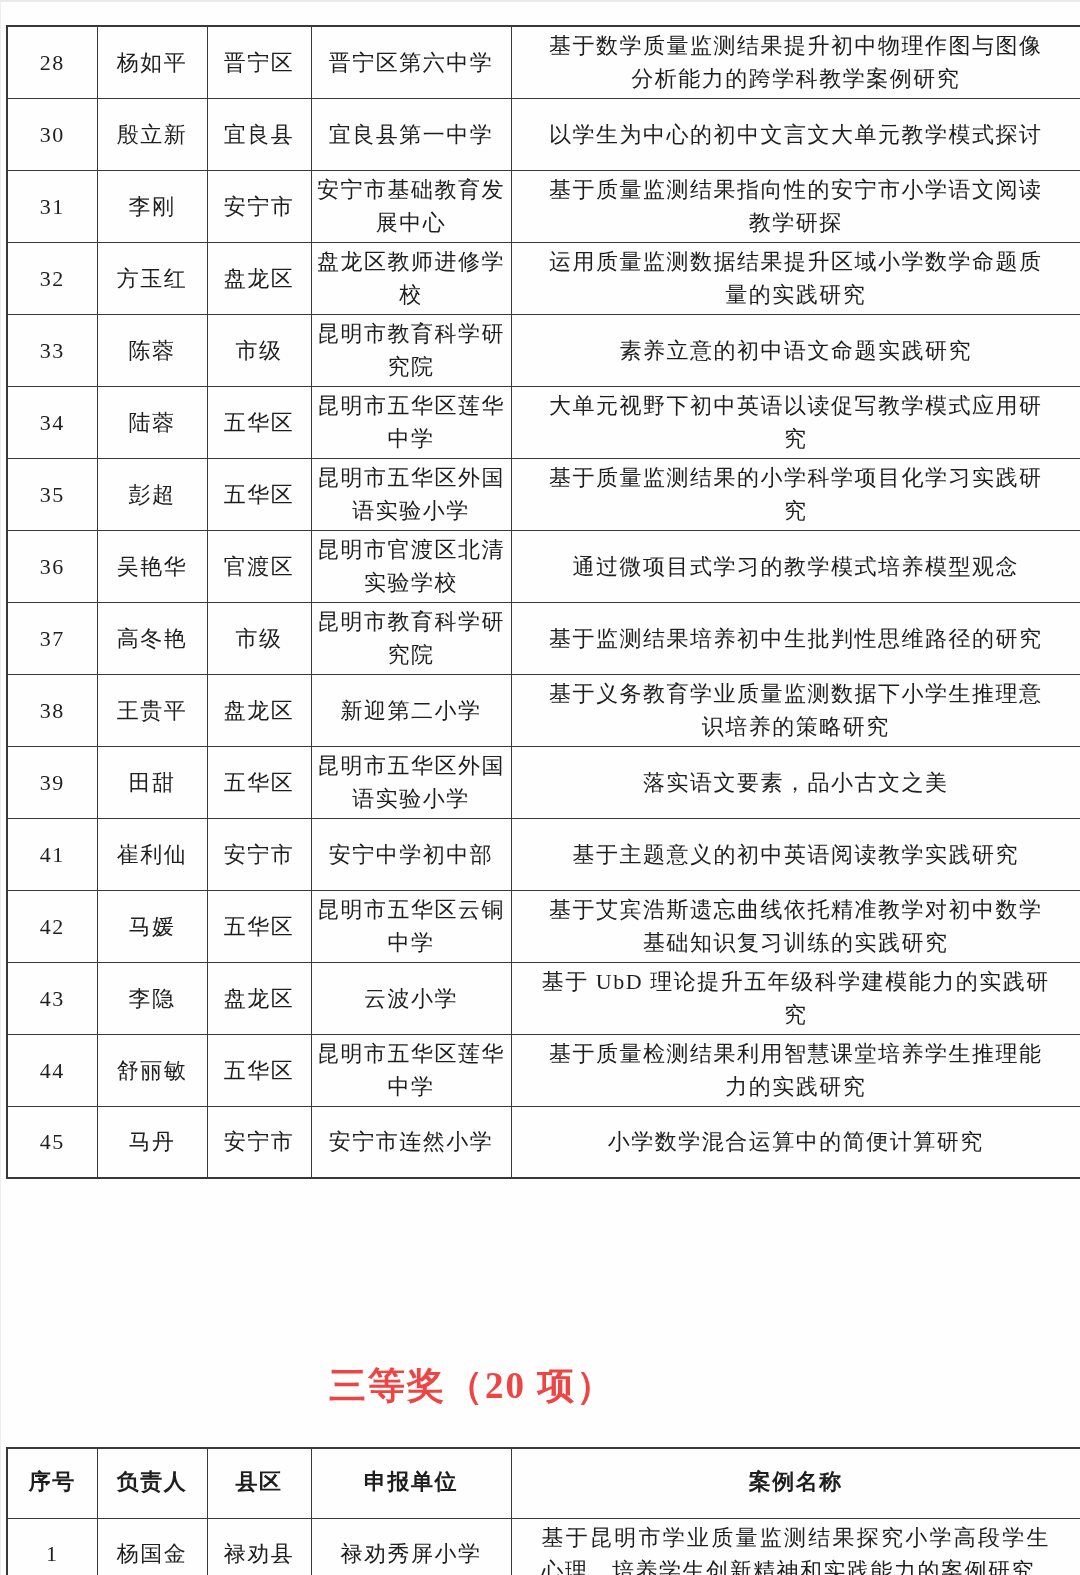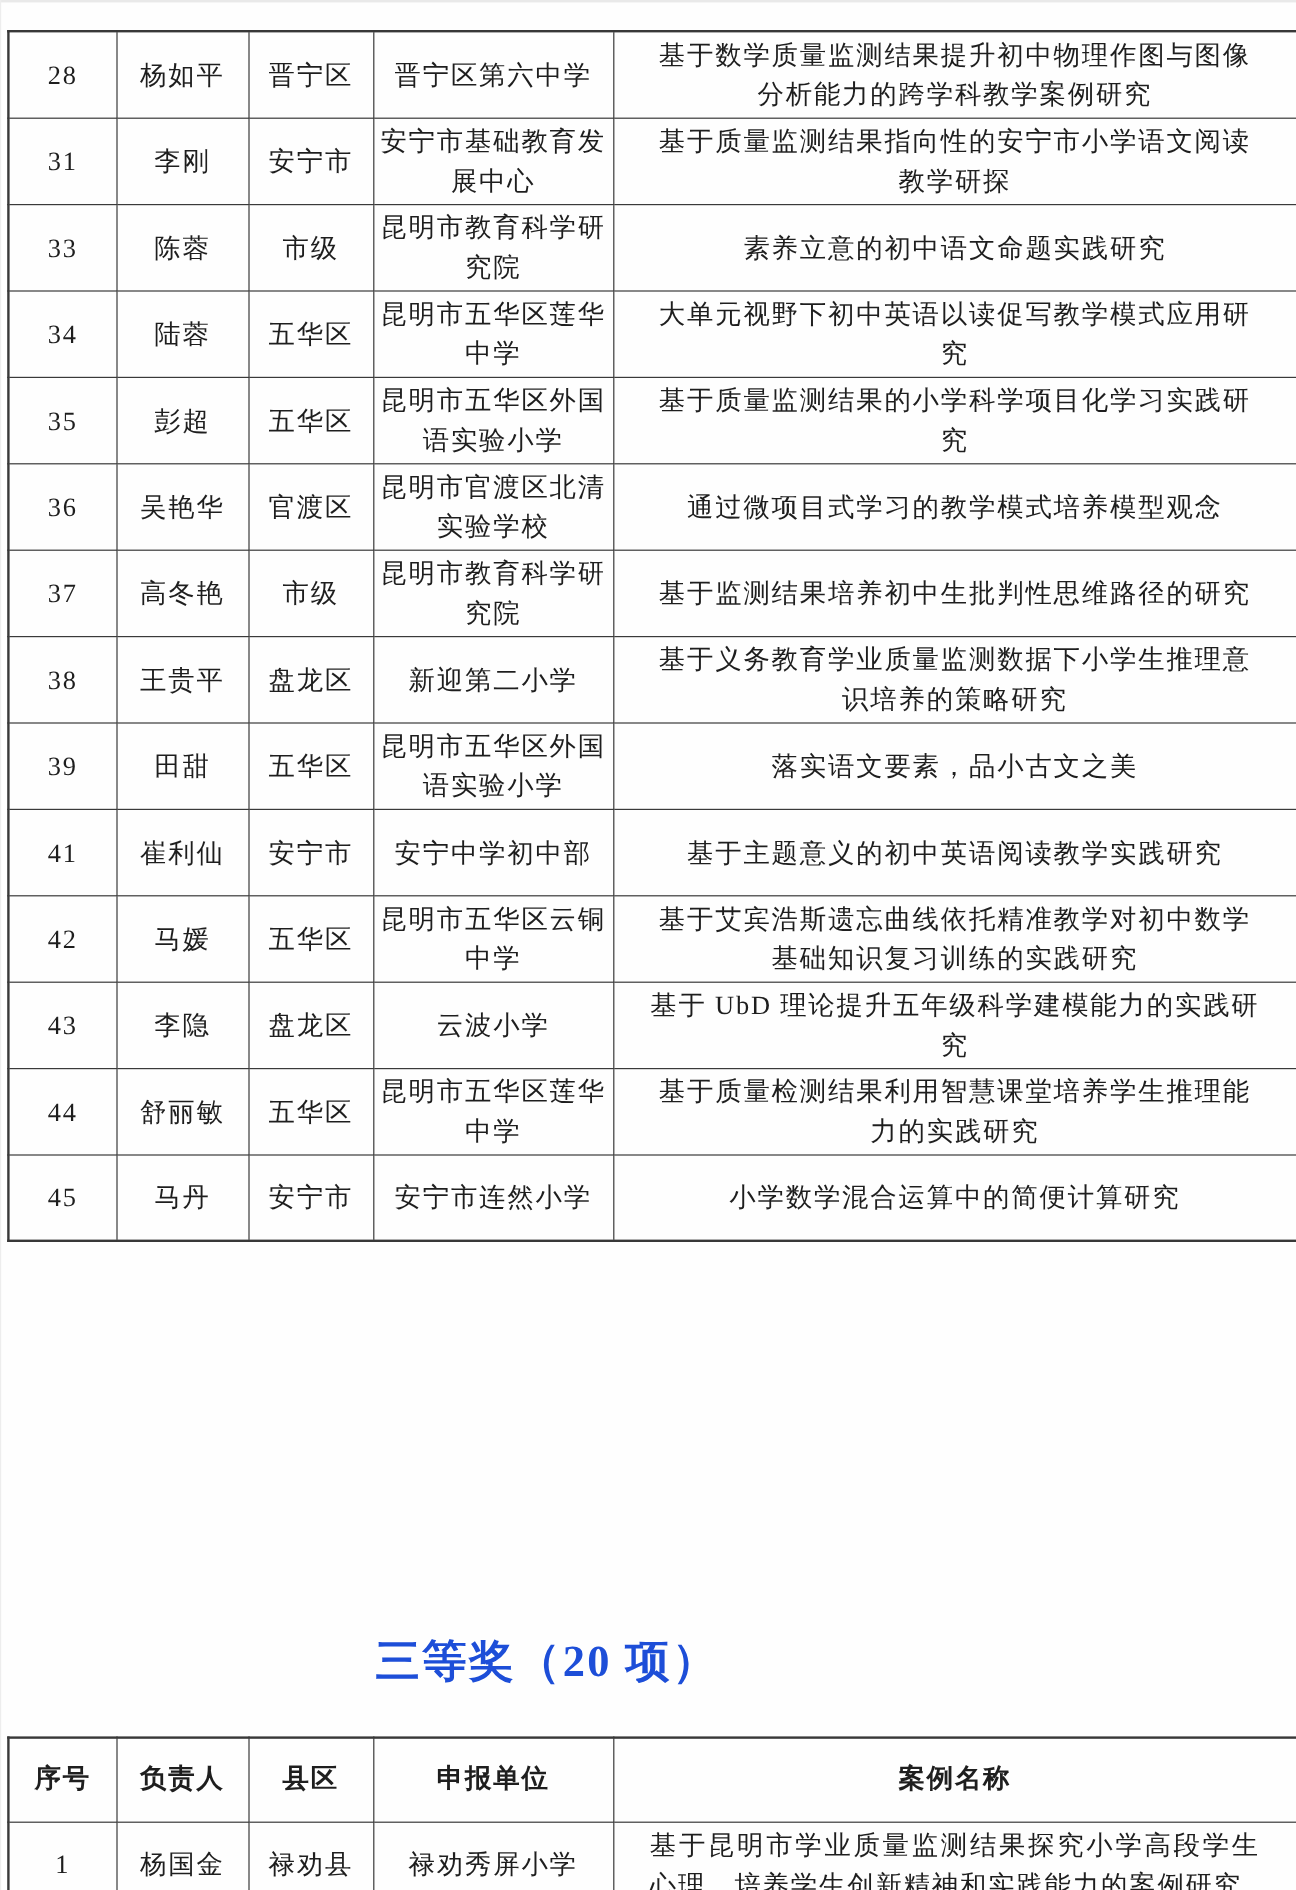--- a/index.html
+++ b/index.html
@@ -28,23 +28,23 @@
     padding:2px 4px;
     font-weight:normal;
     color:#1e1e1e;
   }
   table.award td.case, table.award th.case { padding:2px 30px; }
   table.award tr { height:72px; }
   #table-third-prize tr.header-row { height:70px; }
   #table-third-prize th { font-weight:bold;font-family:Liberation Mono, monospace; }
   #table-third-prize td.case { text-align:justify; text-align-last:left; }
   .section-heading {
-    position:absolute; top:1363px; left:0; width:912px;
+    position:absolute; top:1363px; left:16px; width:912px;
     text-align:center; font-size:37px; line-height:46px;
-    font-weight:bold; letter-spacing:2px; color:#1d4ed8;
+    font-weight:bold; letter-spacing:2px; color:#ef4444;
   }
   
   .scan-edge-top { position:absolute; top:0; left:0; width:1080px; height:2px; background:#e9e9e9; }
   .scan-edge-left { position:absolute; top:0; left:0; width:1px; height:1575px; background:#ededed; }
 </style>
 </head>
 <body>
 
 <div class="page">
   <div class="scan-edge-top"></div>
@@ -60,25 +60,39 @@
     </colgroup>
     <tbody>
         <tr>
     <td>28</td>
     <td>杨如平</td>
     <td>晋宁区</td>
     <td>晋宁区第六中学</td>
     <td class="case">基于数学质量监测结果提升初中物理作图与图像分析能力的跨学科教学案例研究</td>
   </tr>
         <tr>
+    <td>30</td>
+    <td>殷立新</td>
+    <td>宜良县</td>
+    <td>宜良县第一中学</td>
+    <td class="case">以学生为中心的初中文言文大单元教学模式探讨</td>
+  </tr>
+        <tr>
     <td>31</td>
     <td>李刚</td>
     <td>安宁市</td>
     <td>安宁市基础教育发展中心</td>
     <td class="case">基于质量监测结果指向性的安宁市小学语文阅读教学研探</td>
+  </tr>
+        <tr>
+    <td>32</td>
+    <td>方玉红</td>
+    <td>盘龙区</td>
+    <td>盘龙区教师进修学校</td>
+    <td class="case">运用质量监测数据结果提升区域小学数学命题质量的实践研究</td>
   </tr>
         <tr>
     <td>33</td>
     <td>陈蓉</td>
     <td>市级</td>
     <td>昆明市教育科学研究院</td>
     <td class="case">素养立意的初中语文命题实践研究</td>
   </tr>
         <tr>
     <td>34</td>

